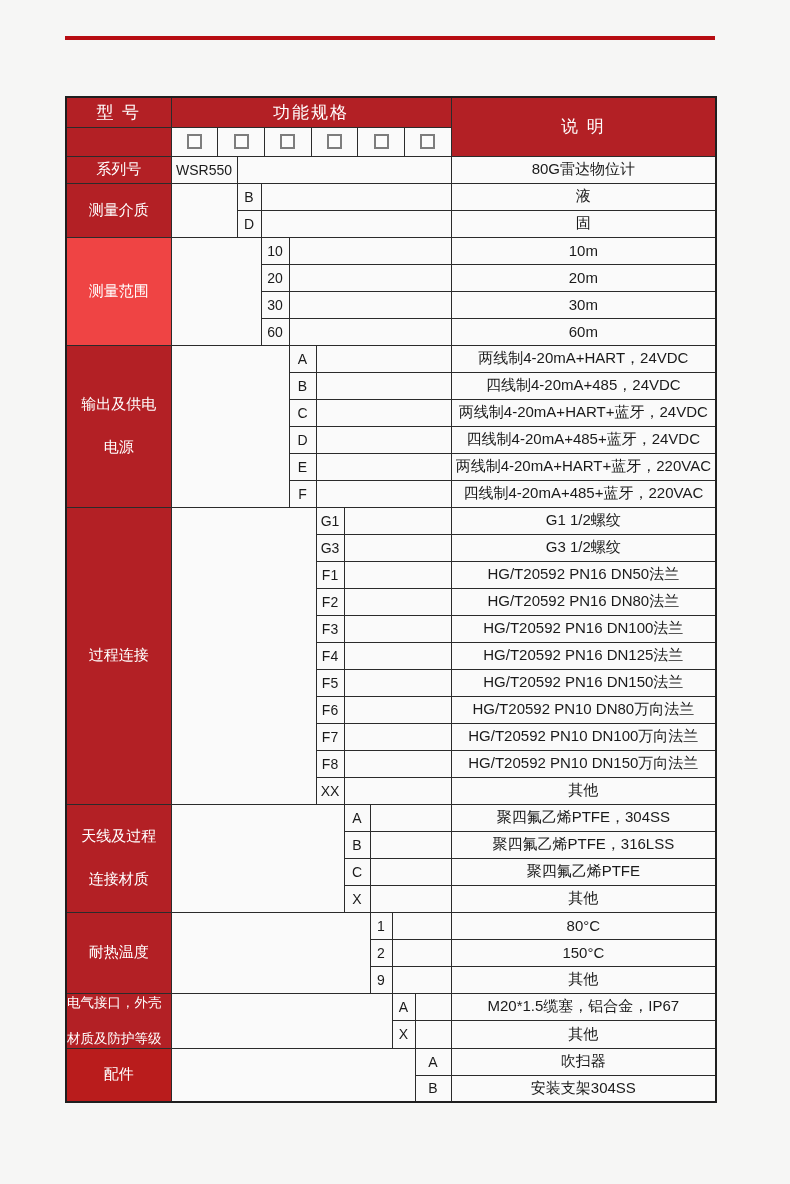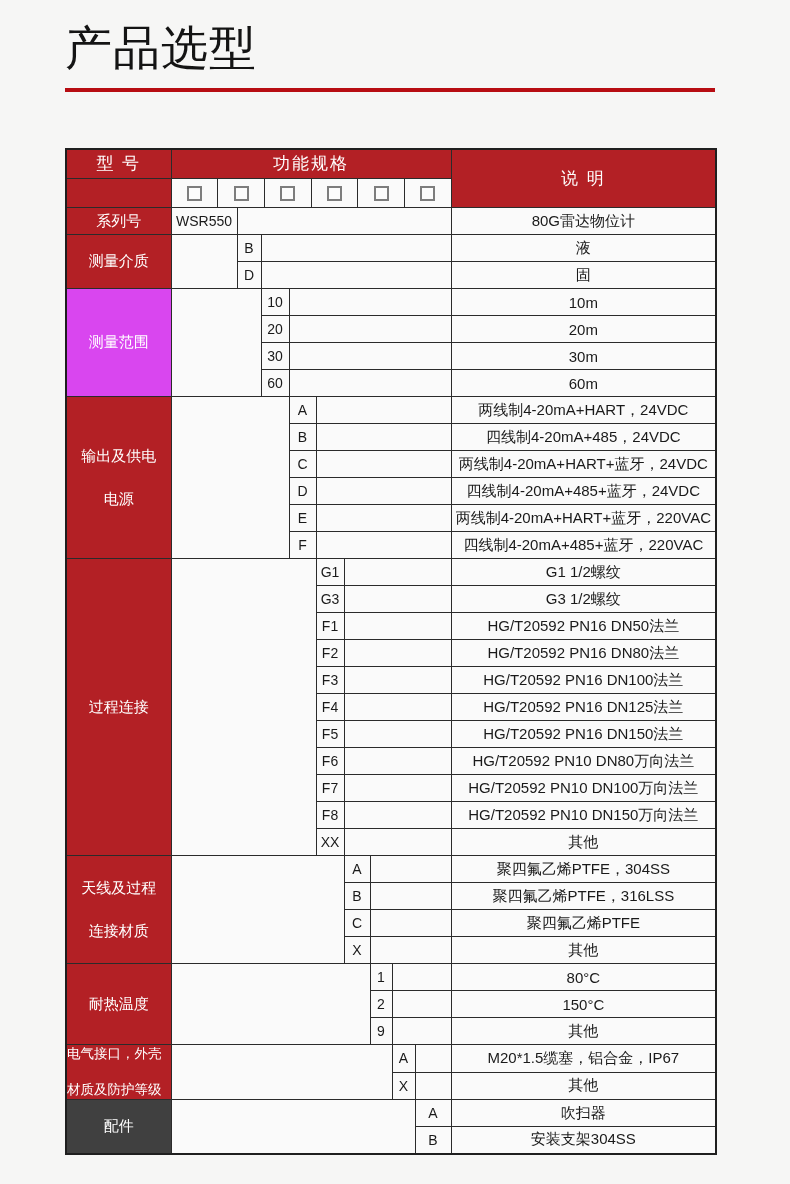--- a/index.html
+++ b/index.html
@@ -67,21 +67,20 @@
   .cb-box {
     width: 11px; height: 11px;
     border: 2px solid #7d7d7d;
     background: #fcfcfc;
   }
 </style>
 </head>
 <body>
 
 <div class="wrap">
-  <h1 class="page-title">产品选型</h1>
   <div class="rule" style="background: rgb(183, 13, 18);"></div>
 
   <table class="sel-table">
     <colgroup>
       <col style="width:105px">
       <col style="width:66px">
       <col style="width:24px">
       <col style="width:28px">
       <col style="width:27px">
       <col style="width:28px">
@@ -140,21 +139,21 @@
           <td class="code">B</td>
           <td class="spacer" colspan="7"></td>
           <td class="desc">液</td>
         </tr>
         <tr>
           <td class="code">D</td>
           <td class="spacer" colspan="7"></td>
           <td class="desc">固</td>
         </tr>
         <tr>
-          <td class="sec-label" rowspan="4" style="background: #d946ef;">
+          <td class="sec-label" rowspan="4" style="background: #ef4444;">
             <div class="label-line">测量范围</div>
           </td>
           <td class="spacer" rowspan="4" colspan="2"></td>
           <td class="code">10</td>
           <td class="spacer" colspan="6"></td>
           <td class="desc">10m</td>
         </tr>
         <tr>
           <td class="code">20</td>
           <td class="spacer" colspan="6"></td>
@@ -317,21 +316,21 @@
           <td class="code">A</td>
           <td class="spacer" colspan="1"></td>
           <td class="desc">M20*1.5缆塞，铝合金，IP67</td>
         </tr>
         <tr>
           <td class="code">X</td>
           <td class="spacer" colspan="1"></td>
           <td class="desc">其他</td>
         </tr>
         <tr>
-          <td class="sec-label" rowspan="2" style="background: #404040;">
+          <td class="sec-label" rowspan="2" style="background: #b91c1c;">
             <div class="label-line">配件</div>
           </td>
           <td class="spacer" rowspan="2" colspan="8"></td>
           <td class="code">A</td>
           <td class="desc">吹扫器</td>
         </tr>
         <tr>
           <td class="code">B</td>
           <td class="desc">安装支架304SS</td>
         </tr>

